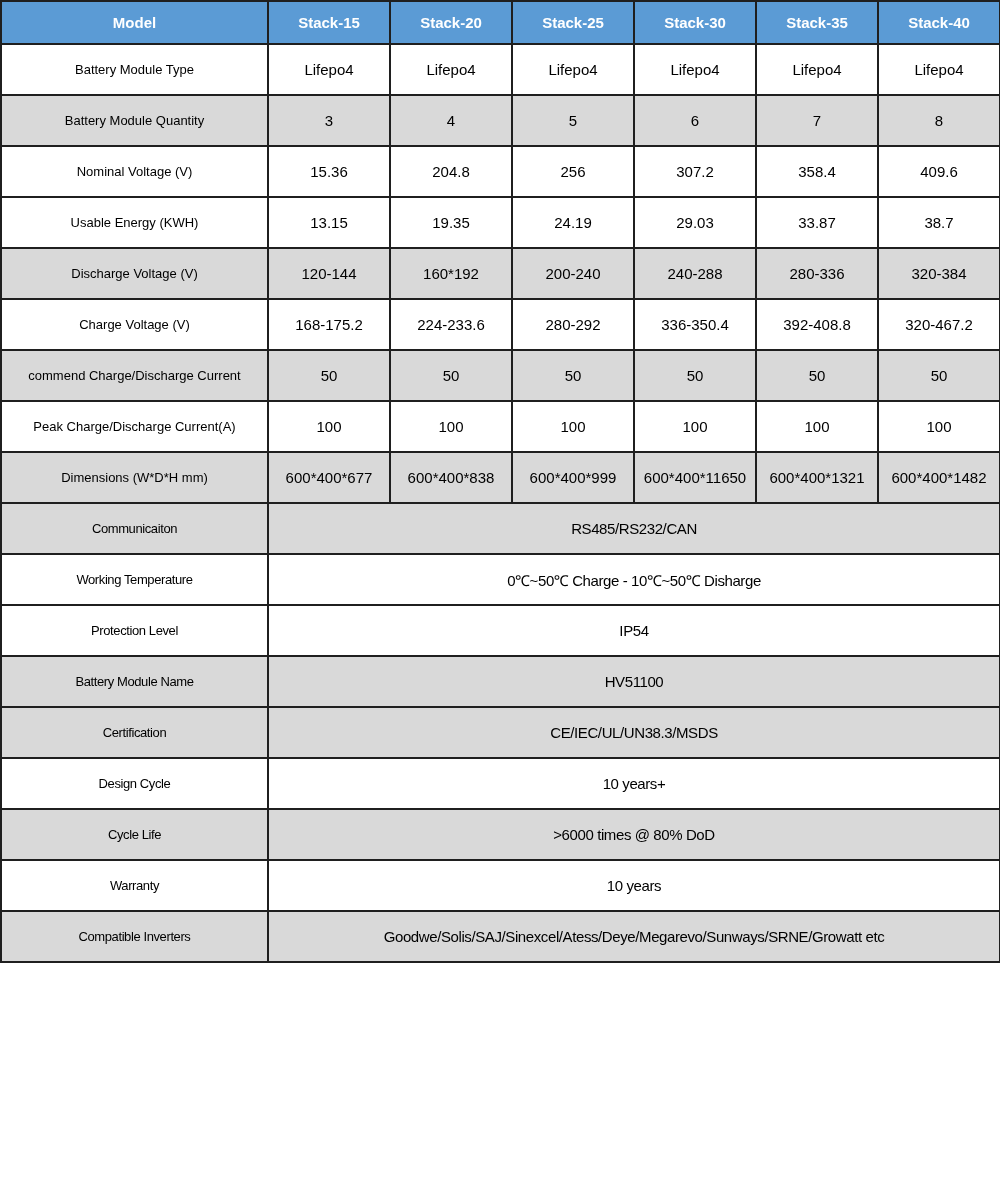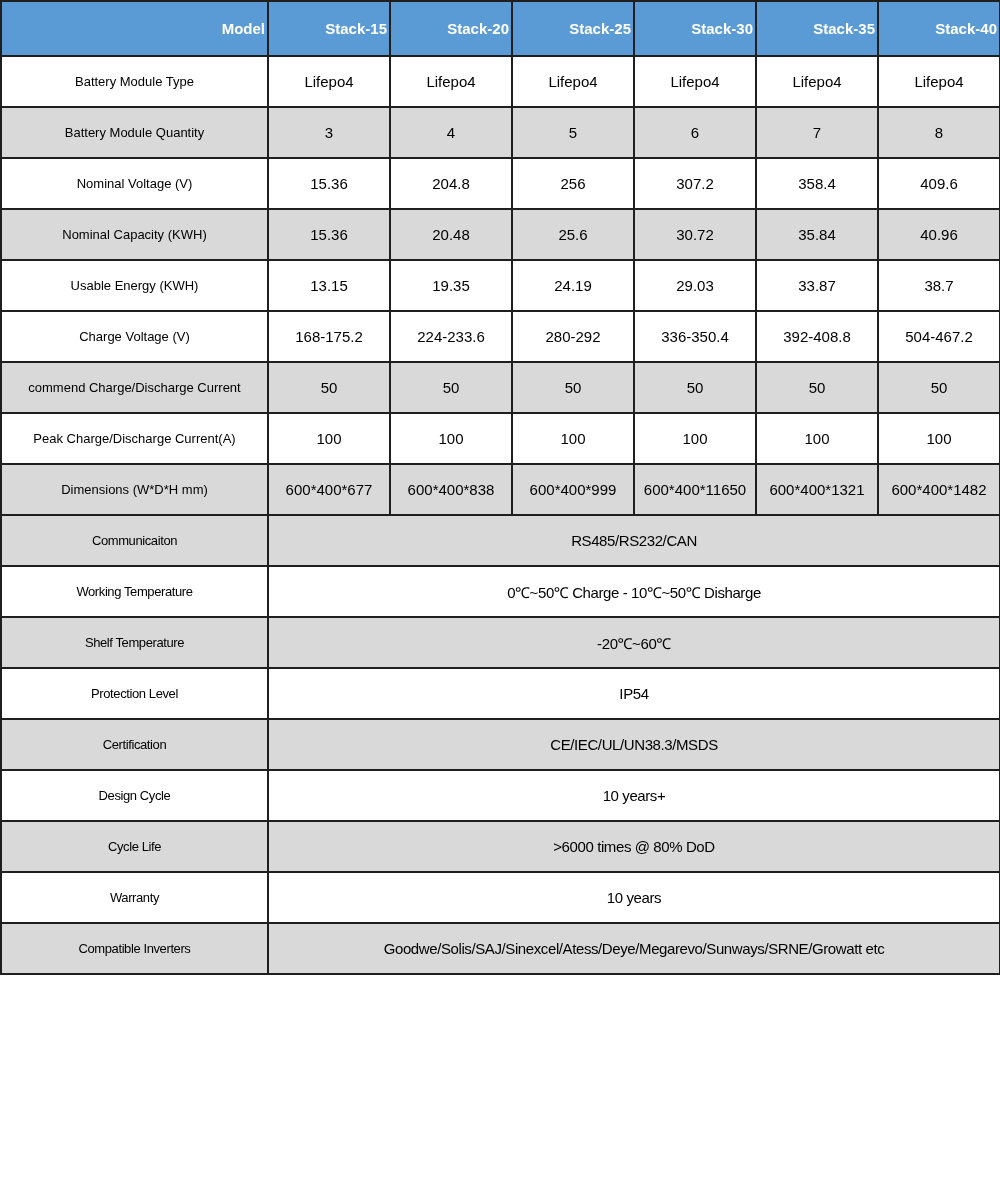--- a/index.html
+++ b/index.html
@@ -13,22 +13,22 @@
   table{width:1000px;border-collapse:collapse;table-layout:fixed;}
   th,td{
     border:2px solid var(--border);
     text-align:center;vertical-align:middle;
     padding:0 2px;font-size:15px;color:var(--text);
     overflow:hidden;white-space:nowrap;
   }
   col.c-label{width:267px;}
   col.c-val{width:122px;}
   thead th{
-    height:55px;background:var(--header-bg);color:var(--header-text);
-    font-weight:bold;font-size:15px;text-align:right;
+    height:43px;background:var(--header-bg);color:var(--header-text);
+    font-weight:bold;font-size:15px;
   }
   tbody td{height:51px;}
   tr.r-gray td{background:var(--gray);}
   tr.r-white td{background:var(--white);}
   tr.cond td{letter-spacing:-0.4px;}
   td.label-cell{font-size:13px;}
 </style>
 </head>
 <body>
 
@@ -74,46 +74,46 @@
     </tr>
     <tr class="r-white">
       <td class="label-cell">Nominal Voltage (V)</td>
       <td>15.36</td>
       <td>204.8</td>
       <td>256</td>
       <td>307.2</td>
       <td>358.4</td>
       <td>409.6</td>
     </tr>
-    <tr class="r-gray">
-      <td class="label-cell">Nominal Capacity (KWH)</td>
-      <td>15.36</td>
-      <td>20.48</td>
-      <td>25.6</td>
-      <td>30.72</td>
-      <td>35.84</td>
-      <td>40.96</td>
-    </tr>
     <tr class="r-white">
       <td class="label-cell">Usable Energy (KWH)</td>
       <td>13.15</td>
       <td>19.35</td>
       <td>24.19</td>
       <td>29.03</td>
       <td>33.87</td>
       <td>38.7</td>
     </tr>
+    <tr class="r-gray">
+      <td class="label-cell">Discharge Voltage (V)</td>
+      <td>120-144</td>
+      <td>160*192</td>
+      <td>200-240</td>
+      <td>240-288</td>
+      <td>280-336</td>
+      <td>320-384</td>
+    </tr>
     <tr class="r-white">
       <td class="label-cell">Charge Voltage (V)</td>
       <td>168-175.2</td>
       <td>224-233.6</td>
       <td>280-292</td>
       <td>336-350.4</td>
       <td>392-408.8</td>
-      <td>504-467.2</td>
+      <td>320-467.2</td>
     </tr>
     <tr class="r-gray">
       <td class="label-cell">commend Charge/Discharge Current</td>
       <td>50</td>
       <td>50</td>
       <td>50</td>
       <td>50</td>
       <td>50</td>
       <td>50</td>
     </tr>
@@ -137,27 +137,27 @@
     </tr>
 
     <tr class="r-gray cond">
       <td class="label-cell">Communicaiton</td>
       <td colspan="6">RS485/RS232/CAN</td>
     </tr>
     <tr class="r-white cond">
       <td class="label-cell">Working Temperature</td>
       <td colspan="6">0℃~50℃ Charge - 10℃~50℃ Disharge</td>
     </tr>
-    <tr class="r-gray cond">
-      <td class="label-cell">Shelf Temperature</td>
-      <td colspan="6">-20℃~60℃</td>
-    </tr>
     <tr class="r-white cond">
       <td class="label-cell">Protection Level</td>
       <td colspan="6">IP54</td>
+    </tr>
+    <tr class="r-gray cond">
+      <td class="label-cell">Battery Module Name</td>
+      <td colspan="6">HV51100</td>
     </tr>
     <tr class="r-gray cond">
       <td class="label-cell">Certification</td>
       <td colspan="6">CE/IEC/UL/UN38.3/MSDS</td>
     </tr>
     <tr class="r-white cond">
       <td class="label-cell">Design Cycle</td>
       <td colspan="6">10 years+</td>
     </tr>
     <tr class="r-gray cond">

